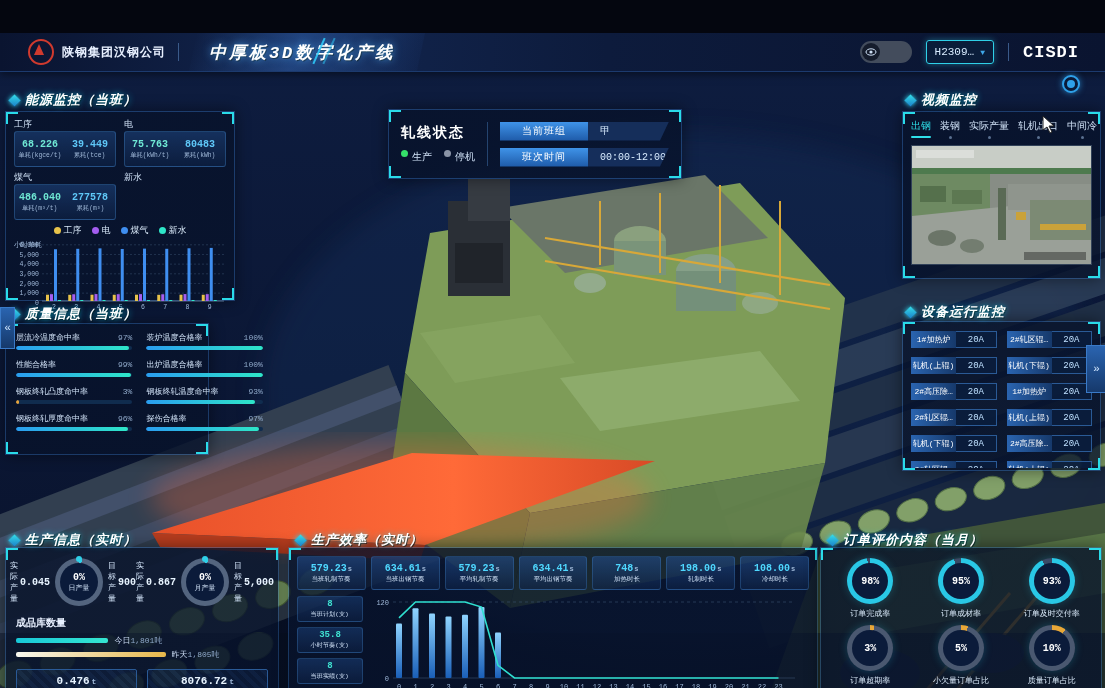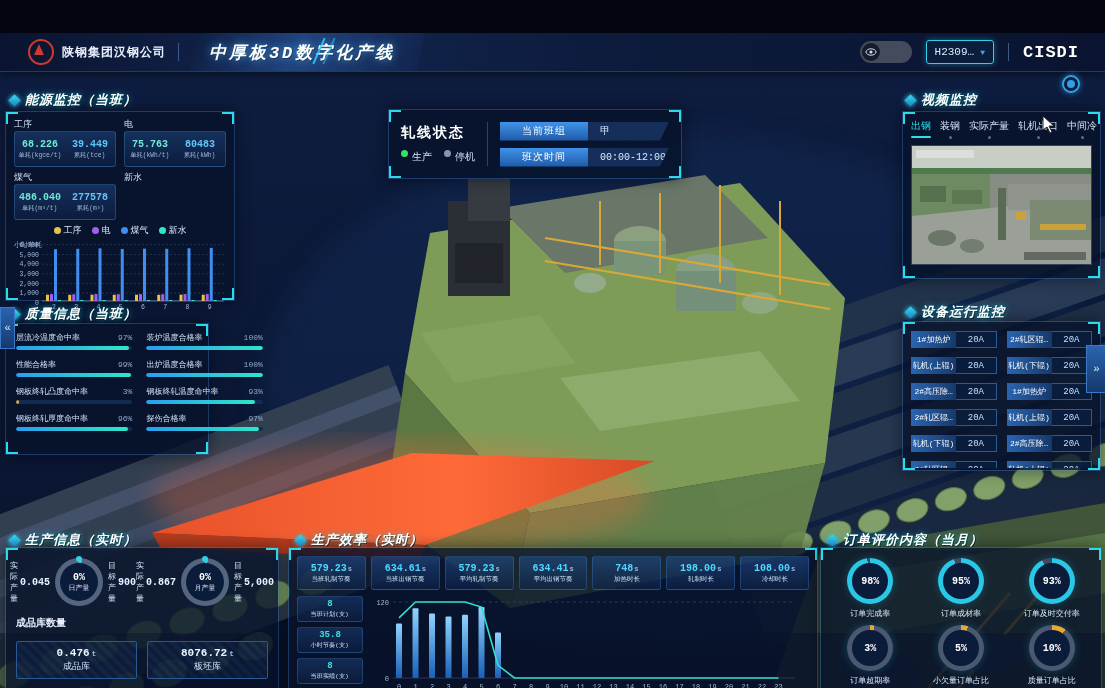--- a/index.html
+++ b/index.html
@@ -643,20 +643,30 @@
             </div>
             <i class="tick"></i>
           </div>
           <div class="p-col">
             <span class="pl">目标产量</span>
             <span class="pv">5,000</span>
           </div>
         </div>
       </div>
     <div class="inv-title">成品库数量</div>
+    <div id="inv-bars">
+        <div class="inv-bar">
+          <div class="inv-fill" style="width: 92.4px; background: linear-gradient(90deg, rgb(24, 200, 216), rgb(53, 230, 208));"></div>
+          <span class="inv-lab"><span>今日</span><b>1,801吨</b></span>
+        </div>
+        <div class="inv-bar">
+          <div class="inv-fill" style="width: 149.6px; background: linear-gradient(90deg, rgb(248, 248, 240), rgb(232, 184, 74));"></div>
+          <span class="inv-lab"><span>昨天</span><b>1,805吨</b></span>
+        </div>
+      </div>
     <div class="inv-cards" id="inv-cards">
         <div class="inv-card">
           <div class="cv">0.476<i>t</i></div>
           <div class="cl">成品库</div>
         </div>
         <div class="inv-card">
           <div class="cv">8076.72<i>t</i></div>
           <div class="cl">板坯库</div>
         </div>
       </div>

